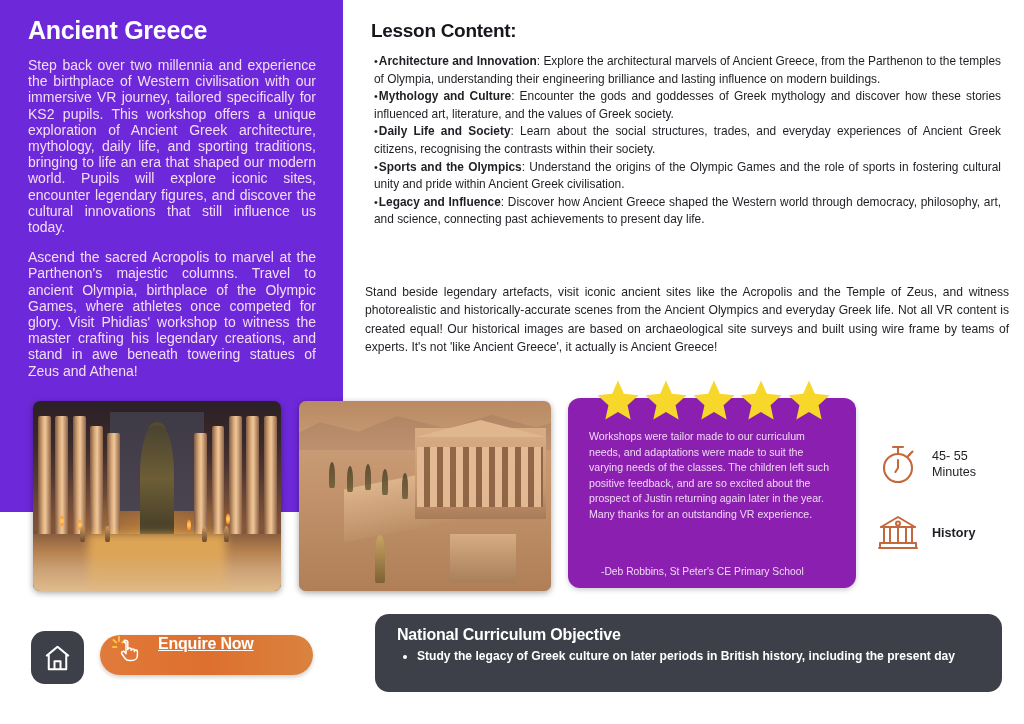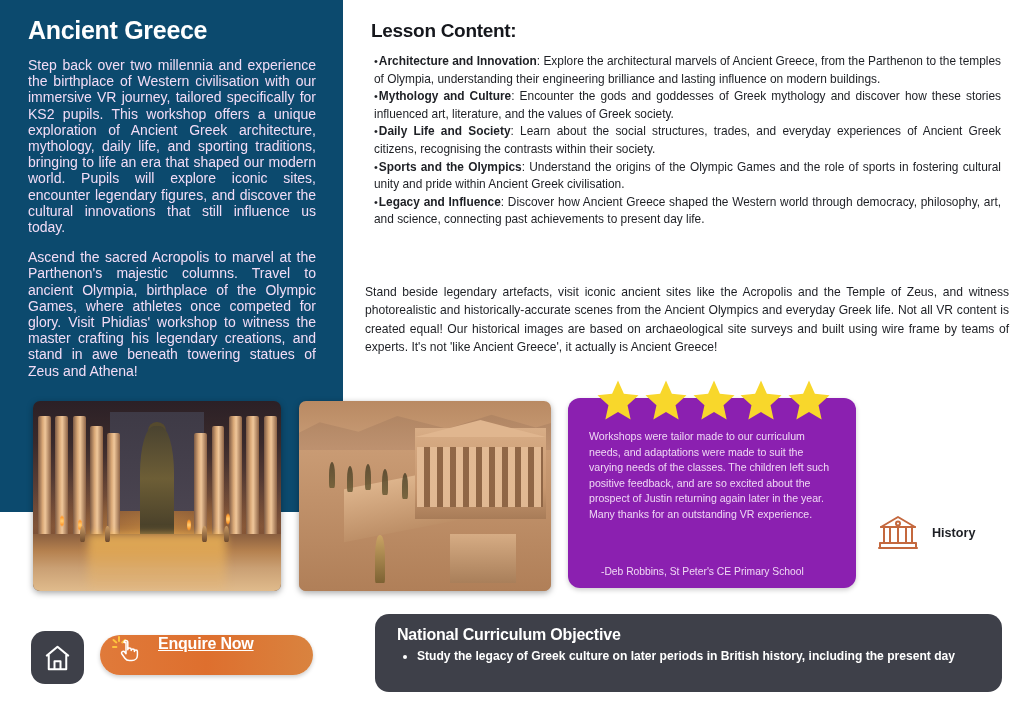--- a/index.html
+++ b/index.html
@@ -14,21 +14,21 @@
     width: 1024px; height: 724px;
     background: #ffffff;
     overflow: hidden;
   }
 
   
   .sidebar {
     position: absolute;
     left: 0; top: 0;
     width: 343px; height: 512px;
-    background: #0c4a6e;
+    background: #6d28d9;
   }
   .sidebar-title {
     position: absolute;
     left: 28px; top: 16px;
     width: 300px;
     color: #ffffff;
     font-size: 25px;
     font-weight: bold;
     letter-spacing: -0.3px;
   }
@@ -422,20 +422,31 @@
           <polygon fill="#F8D72B" points="12,1.3 15.2,8.6 23.2,9.4 17.2,14.8 18.9,22.7 12,18.6 5.1,22.7 6.8,14.8 0.8,9.4 8.8,8.6"></polygon>
         </svg>
       <svg class="star" viewBox="0 0 24 24">
           <polygon fill="#F8D72B" points="12,1.3 15.2,8.6 23.2,9.4 17.2,14.8 18.9,22.7 12,18.6 5.1,22.7 6.8,14.8 0.8,9.4 8.8,8.6"></polygon>
         </svg>
       <svg class="star" viewBox="0 0 24 24">
           <polygon fill="#F8D72B" points="12,1.3 15.2,8.6 23.2,9.4 17.2,14.8 18.9,22.7 12,18.6 5.1,22.7 6.8,14.8 0.8,9.4 8.8,8.6"></polygon>
         </svg>
     </div>
 
+    <div class="info-item info-duration">
+      <svg width="42" height="44" viewBox="0 0 42 44" fill="none" stroke="#C4683E" stroke-width="2.1" stroke-linecap="round">
+        <circle cx="21" cy="26" r="14"></circle>
+        <path d="M16 5h10"></path>
+        <path d="M21 5v6"></path>
+        <path d="M32 13l3.5-3.5"></path>
+        <path d="M30.5 14.8 33 12.3"></path>
+        <path d="M21 18v8l-2.6 4"></path>
+      </svg>
+      <div class="info-text">45- 55 Minutes</div>
+    </div>
 
     <div class="info-item info-subject">
       <svg width="42" height="42" viewBox="0 0 42 42" fill="none" stroke="#C4683E" stroke-width="2" stroke-linecap="round" stroke-linejoin="round">
         <path d="M4 15 21 5l17 10z"></path>
         <circle cx="21" cy="11.5" r="2"></circle>
         <path d="M4 15h34"></path>
         <path d="M7 15v16M13 15v16M21 15v16M29 15v16M35 15v16"></path>
         <path d="M3 31h36"></path>
         <path d="M2 36h38"></path>
         <path d="M3 31.5v4.5M39 31.5v4.5"></path>

